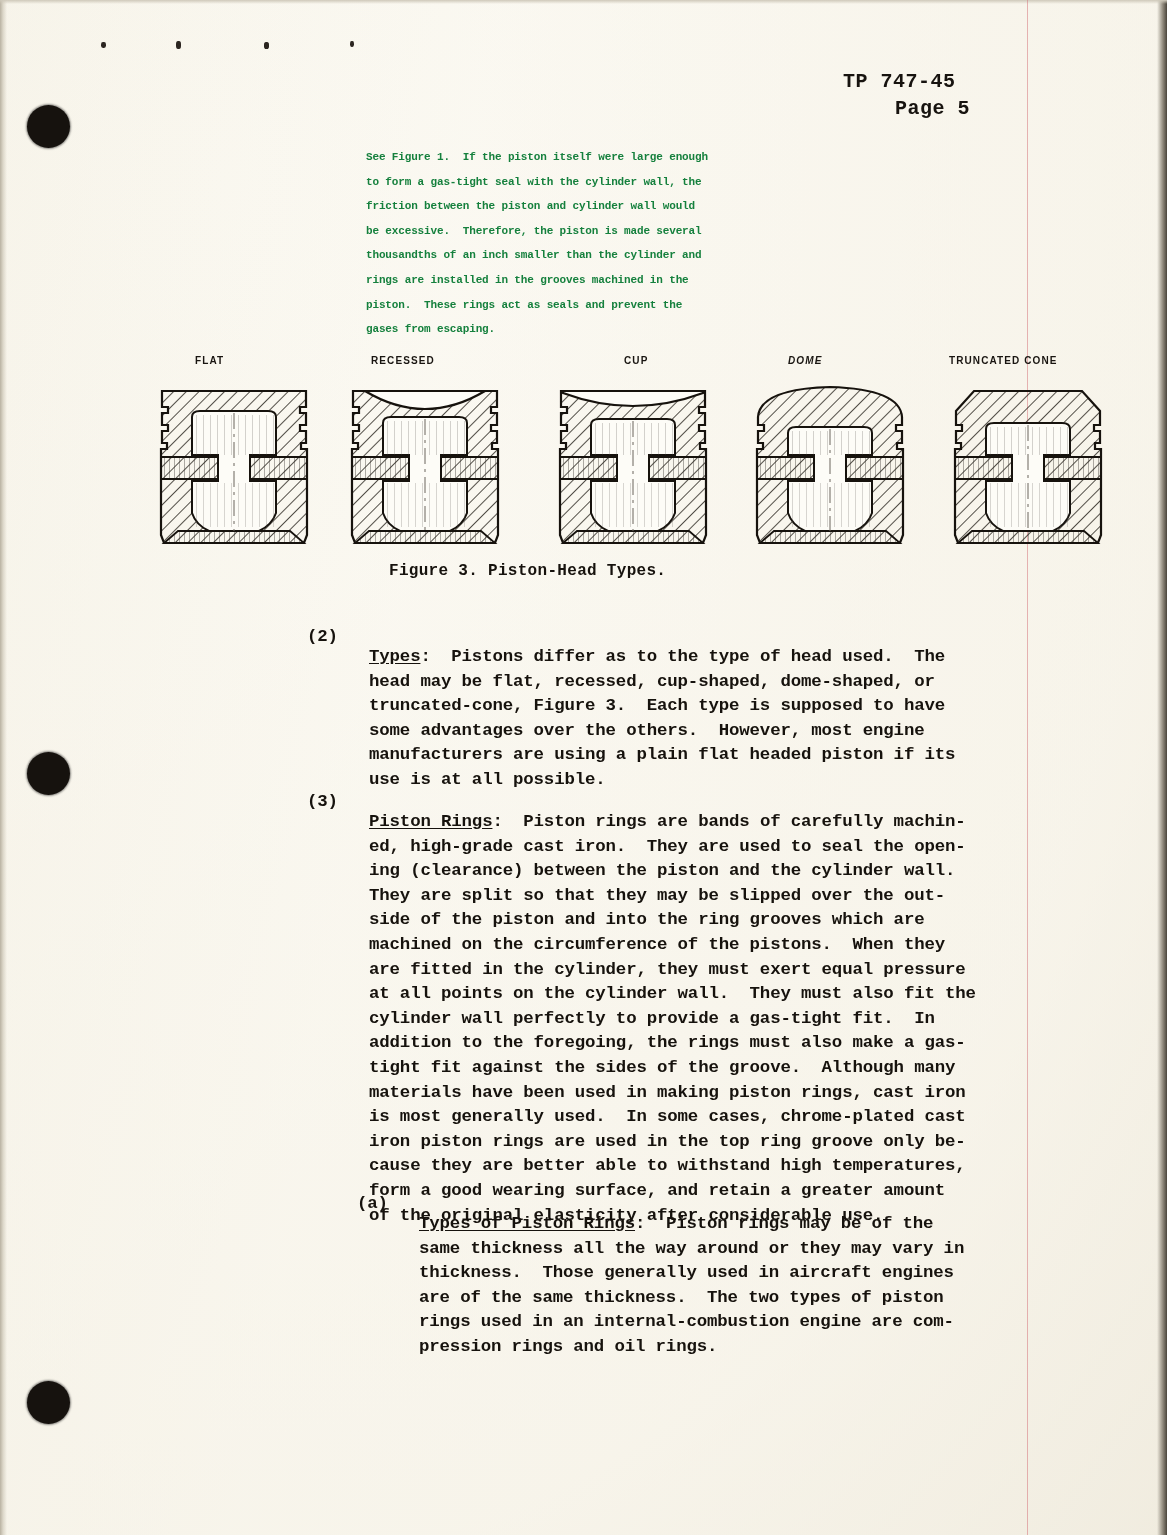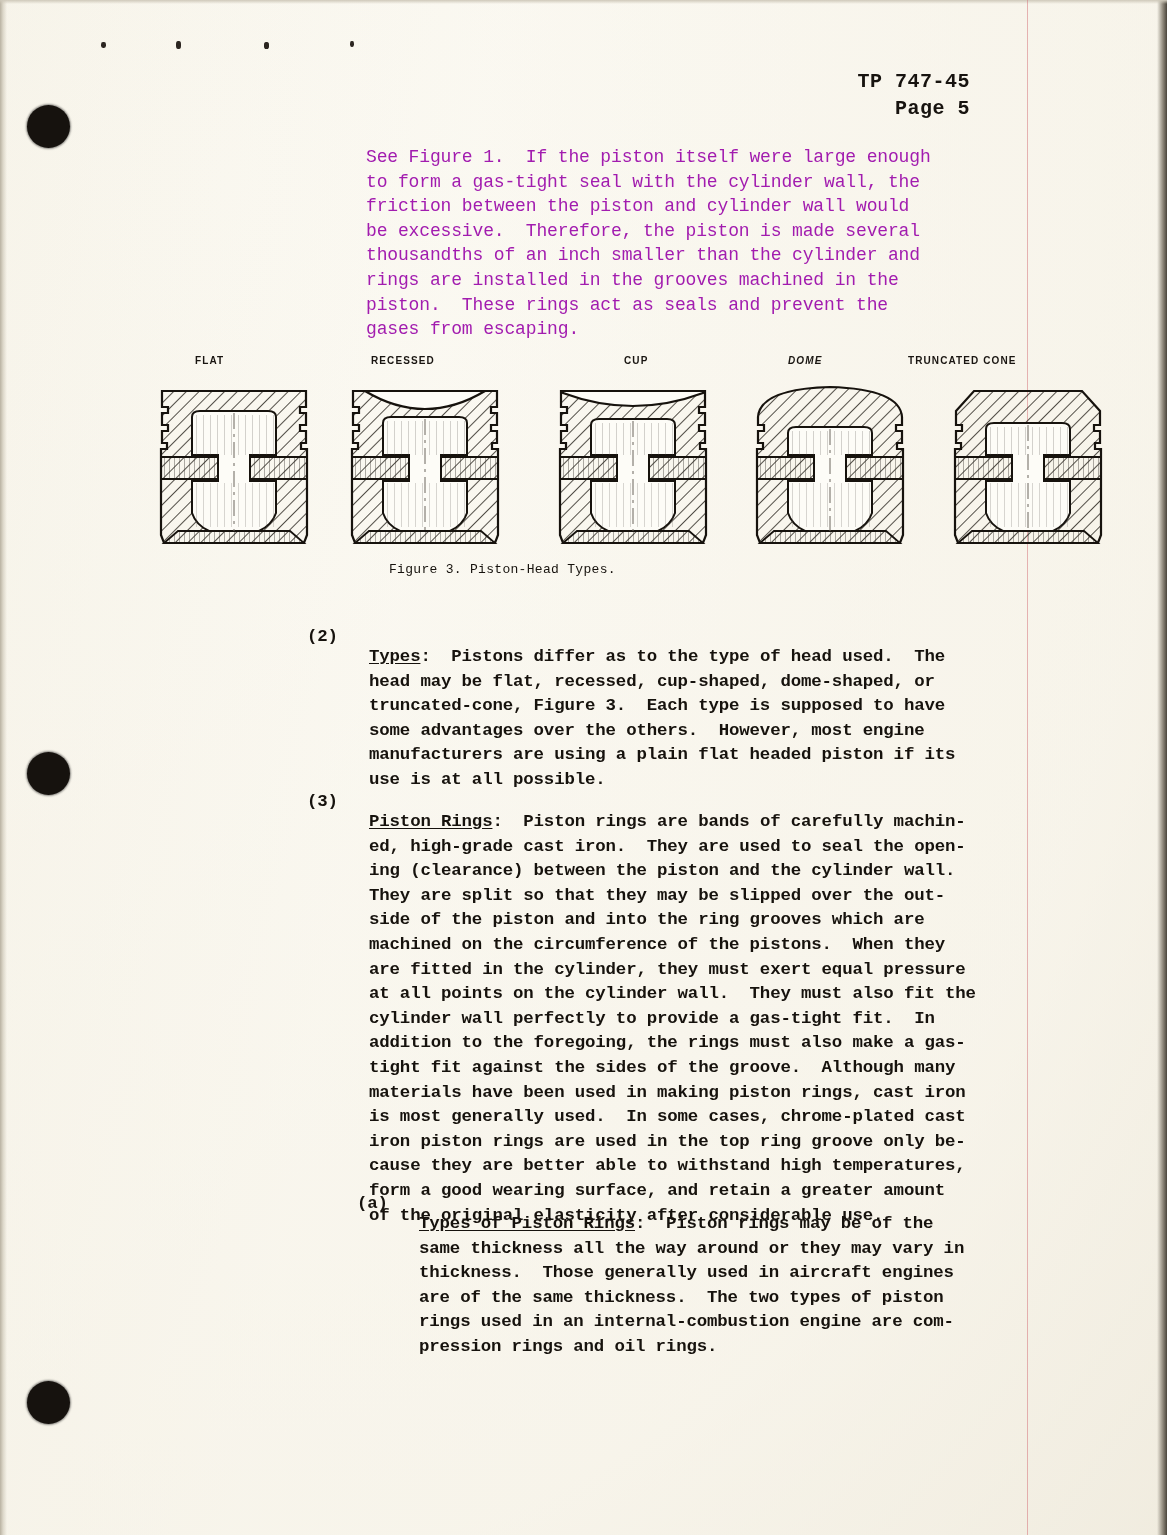--- a/index.html
+++ b/index.html
@@ -43,32 +43,32 @@
     width:43px;height:43px;border-radius:50%;
     background:#16120e;
     box-shadow:0 0 2px 1px rgba(0,0,0,0.45);
   }
 
   .speck{position:absolute;background:#2b2520;border-radius:40%;}
 
   
   .doc-header{
     position:absolute;right:197px;top:68px;
-    text-align:right;
+    text-align:left;
     font-size:20px;font-weight:bold;color:#17130f;
     letter-spacing:0.5px;line-height:27px;
   }
   .doc-header .page-no{display:block;padding-left:52px;}
 
   .body-text{
     position:absolute;
-    font-size:18px;
+    font-size:11px;
     line-height:24.6px;
-    color:#a21caf;
-    font-weight:normal;
+    color:#15803d;
+    font-weight:bold;
     letter-spacing:-0.15px;
     white-space:pre-wrap;
   }
 
   .para-intro{left:366px;top:145px;width:660px;}
 
   .numbered{
     position:absolute;
     display:flex;
     font-size:17.4px;line-height:24.6px;color:#16120d;font-weight:bold;
@@ -80,21 +80,21 @@
   }
   .numbered .content{flex:1 1 auto;white-space:pre-wrap;margin-top:20px;}
   .numbered .content u{text-decoration:underline;text-underline-offset:2px;}
 
   .para-2{left:307px;top:625px;width:720px;}
   .para-3{left:307px;top:790px;width:760px;}
   .para-a{left:357px;top:1192px;width:690px;}
 
   .fig-caption{
     position:absolute;left:389px;top:562px;
-    font-size:13px;font-weight:normal;color:#16120d;letter-spacing:0.3px;
+    font-size:16px;font-weight:bold;color:#16120d;letter-spacing:0.3px;
   }
 
   
   .figure{
     position:absolute;left:140px;top:355px;width:960px;height:200px;
   }
   .fig-labels{
     position:absolute;top:0;left:0;width:100%;height:22px;
   }
   .fig-label{
@@ -142,21 +142,21 @@
 rings are installed in the grooves machined in the
 piston.  These rings act as seals and prevent the
 gases from escaping.</div>
 
   <div class="figure">
     <div class="fig-labels">
       <div class="fig-label" style="left:55px;">FLAT</div>
       <div class="fig-label" style="left:231px;">RECESSED</div>
       <div class="fig-label" style="left:484px;">CUP</div>
       <div class="fig-label" style="left:648px;font-style:italic;">DOME</div>
-      <div class="fig-label" style="left:768px;">TRUNCATED CONE</div>
+      <div class="fig-label" style="left:809px;">TRUNCATED CONE</div>
     </div>
 
     <div class="pistons">
 
       <svg class="piston" style="left:14px;" width="160" height="165" viewBox="0 0 160 165">
         <defs>
           <pattern id="h1" width="9" height="9" patternTransform="rotate(45)" patternUnits="userSpaceOnUse">
             <line x1="0" y1="0" x2="0" y2="9" stroke="#1a1610" stroke-width="1.5"></line>
           </pattern>
           <pattern id="v1" width="7" height="7" patternUnits="userSpaceOnUse">

